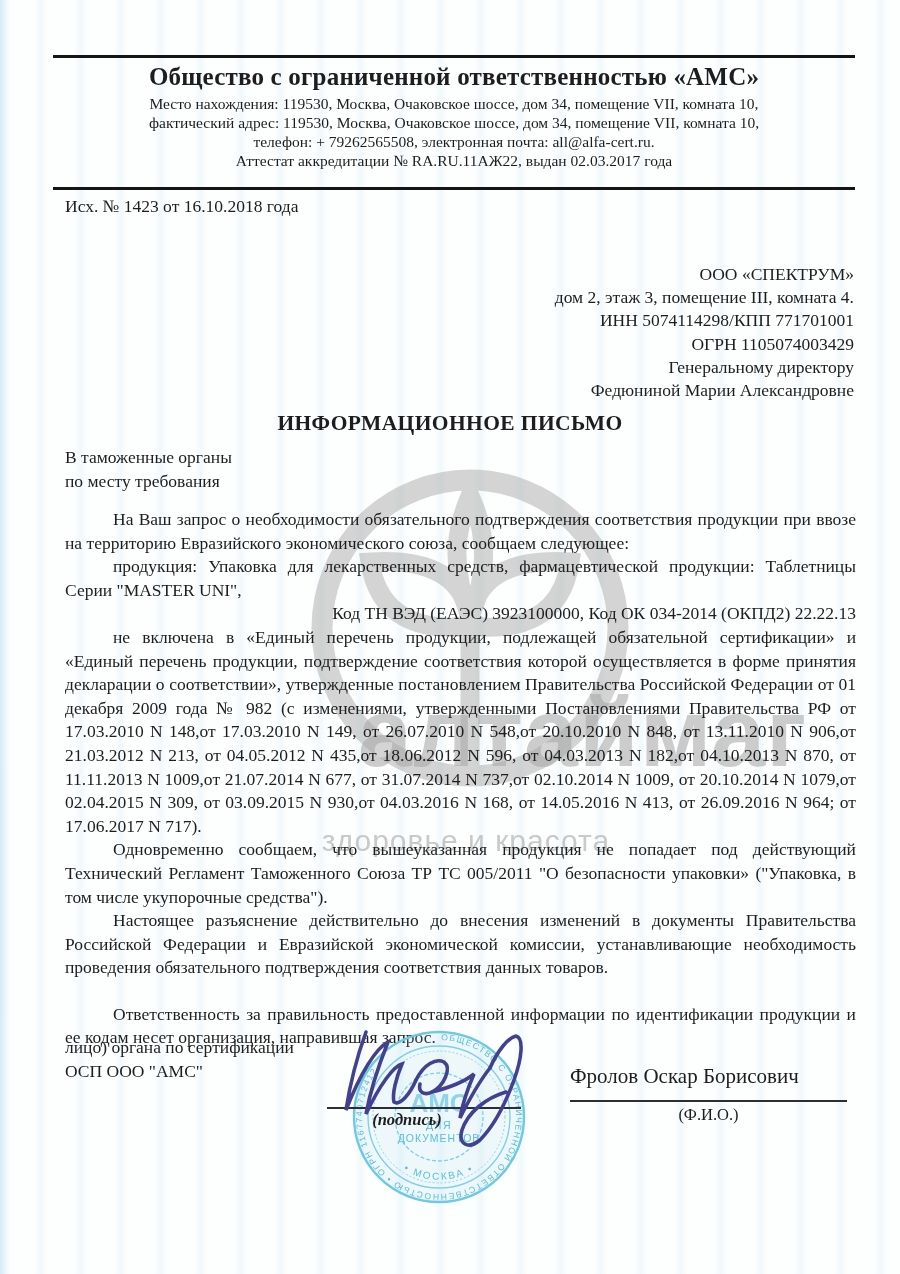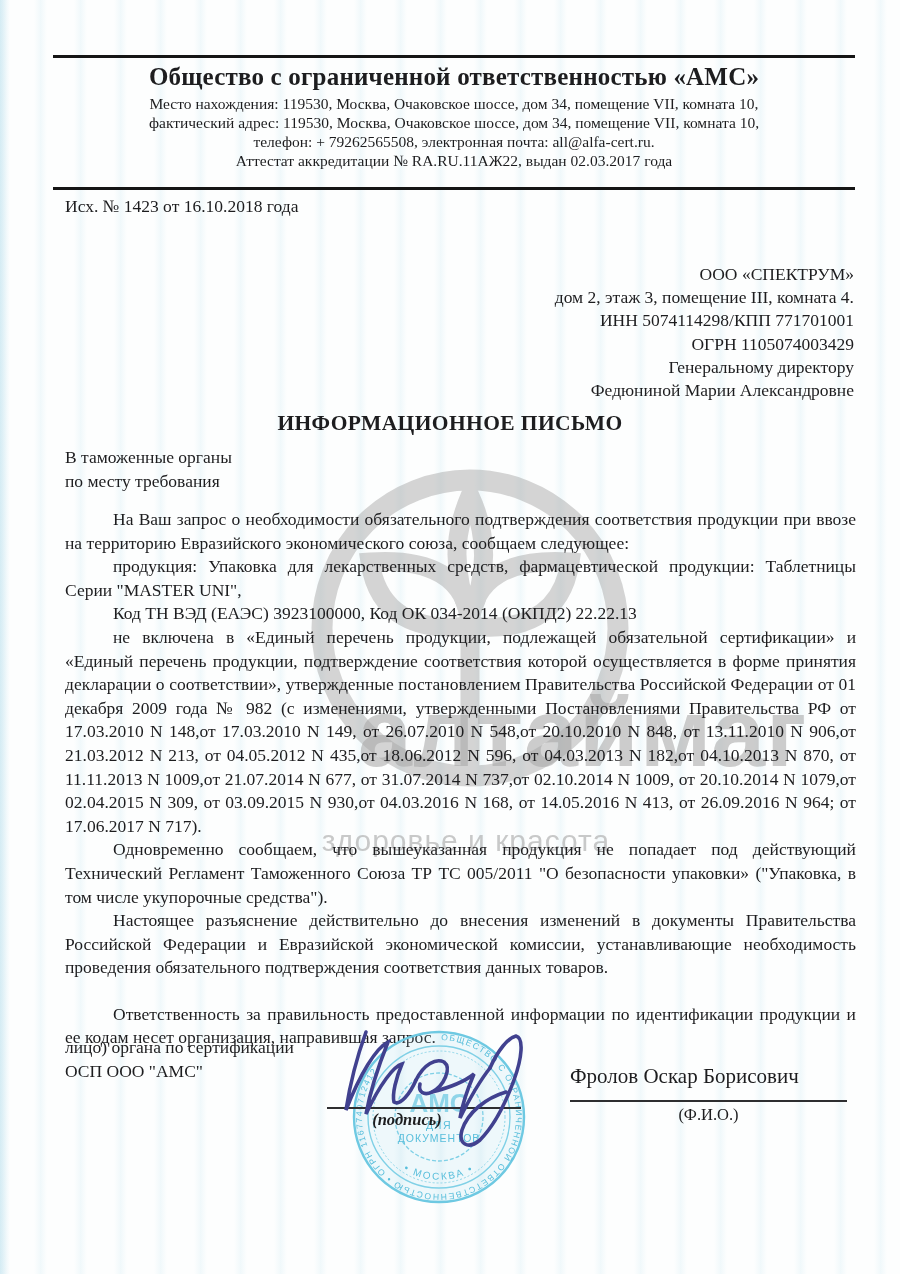--- a/index.html
+++ b/index.html
@@ -27,21 +27,21 @@
   
   .ref-line{top:196px;left:65px;font-size:17.5px;z-index:2;}
   .addressee{top:239px;right:46px;text-align:right;font-size:17.5px;line-height:23.2px;z-index:2;margin-top:24px;}
   
   .letter-title{top:411px;left:0;width:900px;text-align:center;font-size:21.5px;font-weight:bold;letter-spacing:.4px;z-index:2;}
   .to-customs{top:446px;left:65px;font-size:17.5px;line-height:23.5px;z-index:2;}
   
   .body-text{top:508px;left:65px;width:791px;font-size:17.5px;line-height:23.6px;text-align:justify;z-index:2;}
   .body-text p{margin:0;text-indent:48px;}
   .body-text p.gap{margin-top:23px;}
-  .nojust{text-align:left;}
+  .nojust{text-align:right;}
   
   .wm-logo{top:466px;left:308px;z-index:1;opacity:.42;}
   .wm-big{top:684px;left:358px;z-index:1;font-family:"Liberation Sans","DejaVu Sans",sans-serif;
     font-size:97px;font-weight:bold;color:#a9a9a9;opacity:.58;letter-spacing:1px;line-height:1;}
   .wm-caption{top:783px;left:310px;width:312px;z-index:1;font-family:"Liberation Sans","DejaVu Sans",sans-serif;
     font-size:30px;color:#a9a9a9;opacity:.62;letter-spacing:1px;text-align:center;margin-top:41px;}
   
   .sig-left{top:1036px;left:65px;font-size:17.5px;line-height:23.5px;z-index:2;}
   .seal{top:1028px;left:350px;z-index:2;}
   .sig-line{top:1107px;left:327px;width:194px;border-top:2px solid #2e2e30;z-index:3;}

